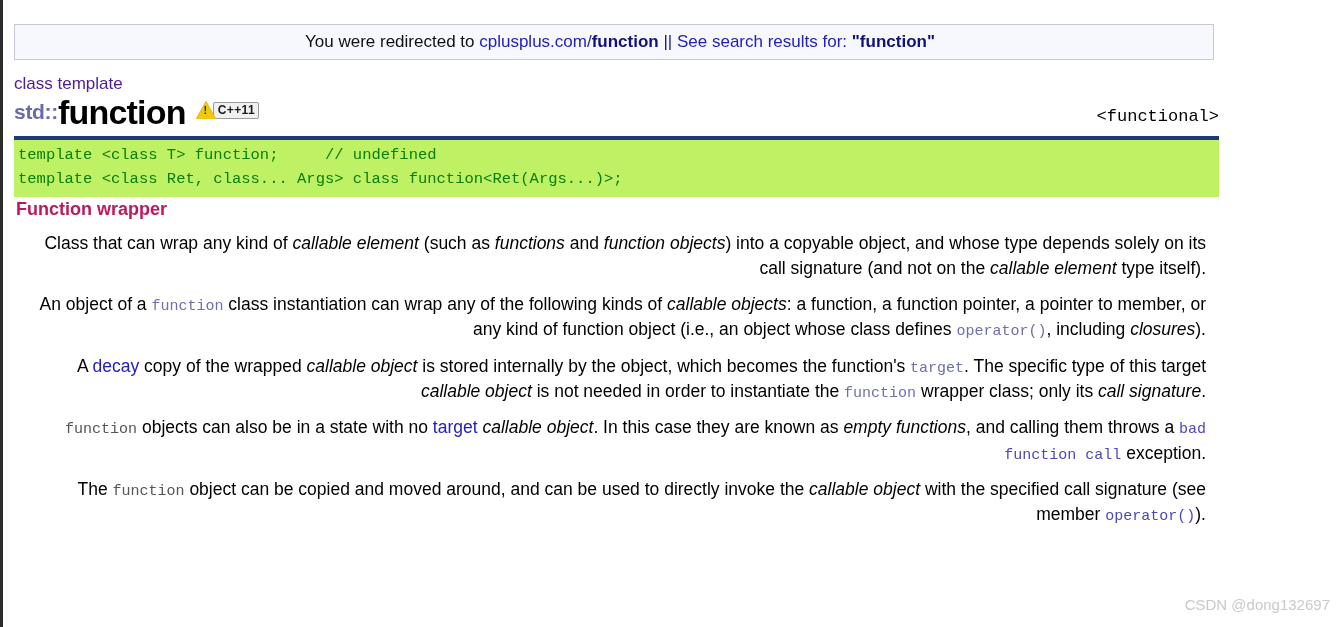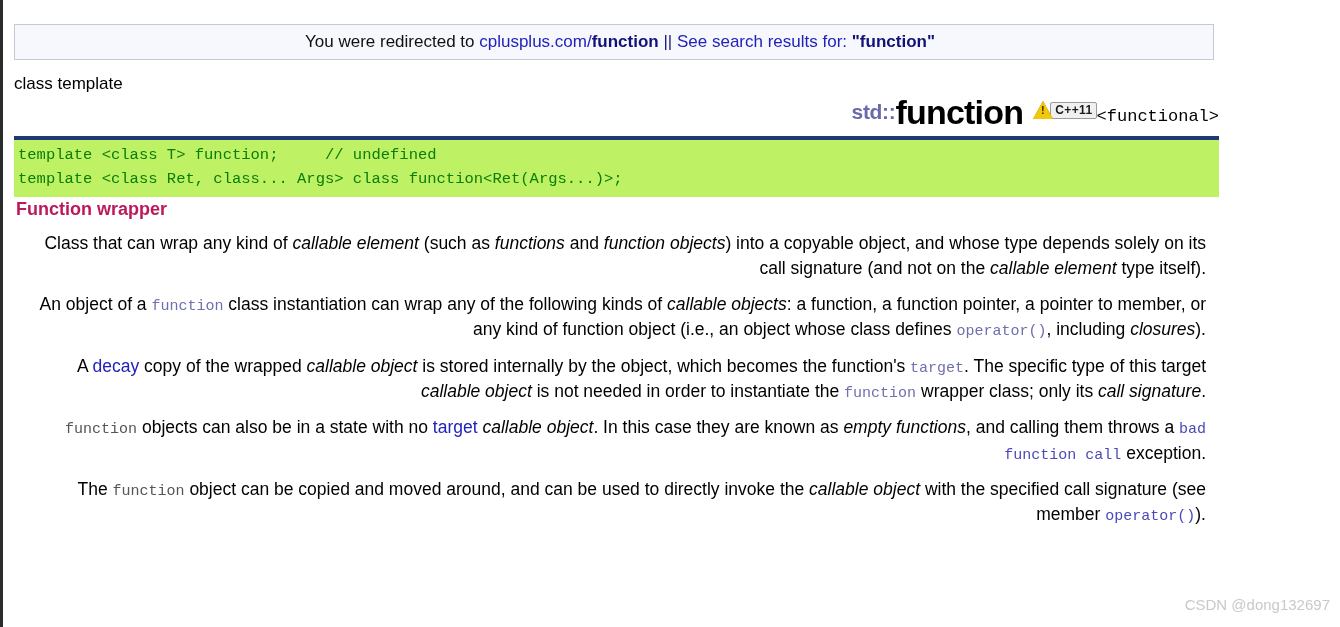--- a/index.html
+++ b/index.html
@@ -48,28 +48,28 @@
     text-decoration: none;
   }
   .banner .b { font-weight: bold; color: #11117a; }
   .banner .sep { color: #1b1b7a; }
   .banner .q { font-weight: bold; color: #11117a; }
 
   
   .kindline {
     margin: 14px 0 0 10px;
     font-size: 17px;
-    color: #000000;
+    color: #4c1d95;
   }
   .titlerow {
     margin: 1px 0 0 10px;
     width: 1205px;
     display: flex;
     align-items: flex-end;
-    justify-content: flex-end;
+    justify-content: space-between;
   }
   .titleleft {
     display: flex;
     align-items: center;
   }
   .ns {
     font-size: 21px;
     font-weight: bold;
     color: #6a6aa8;
     letter-spacing: -0.3px;

